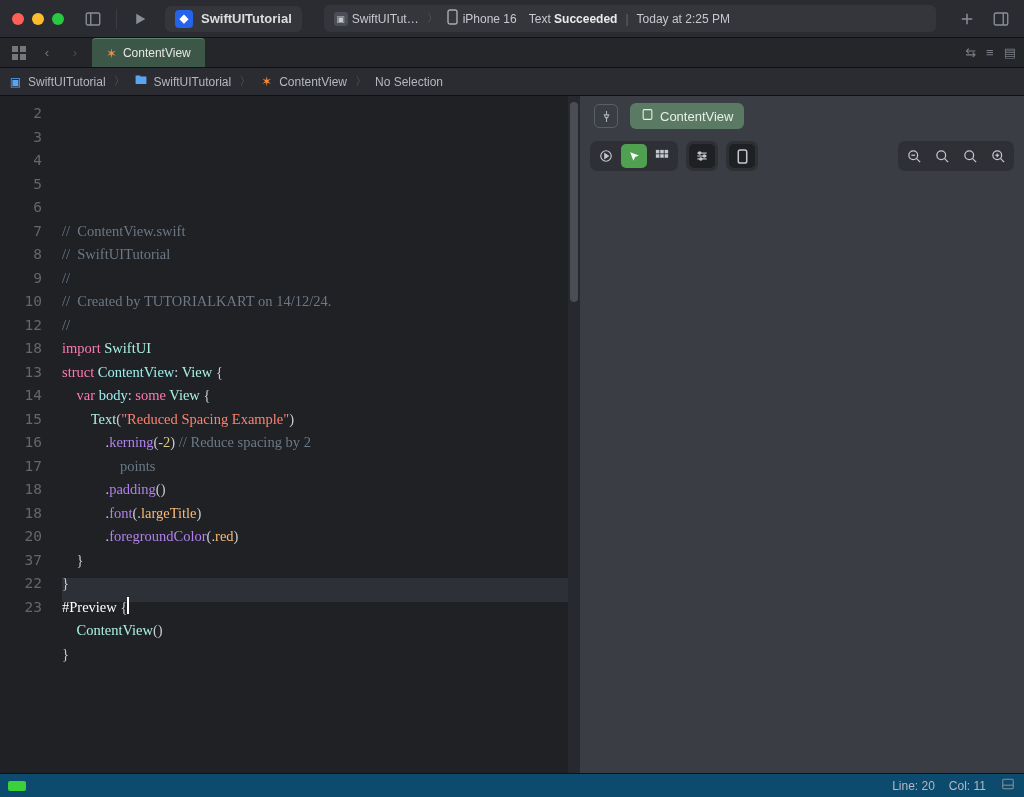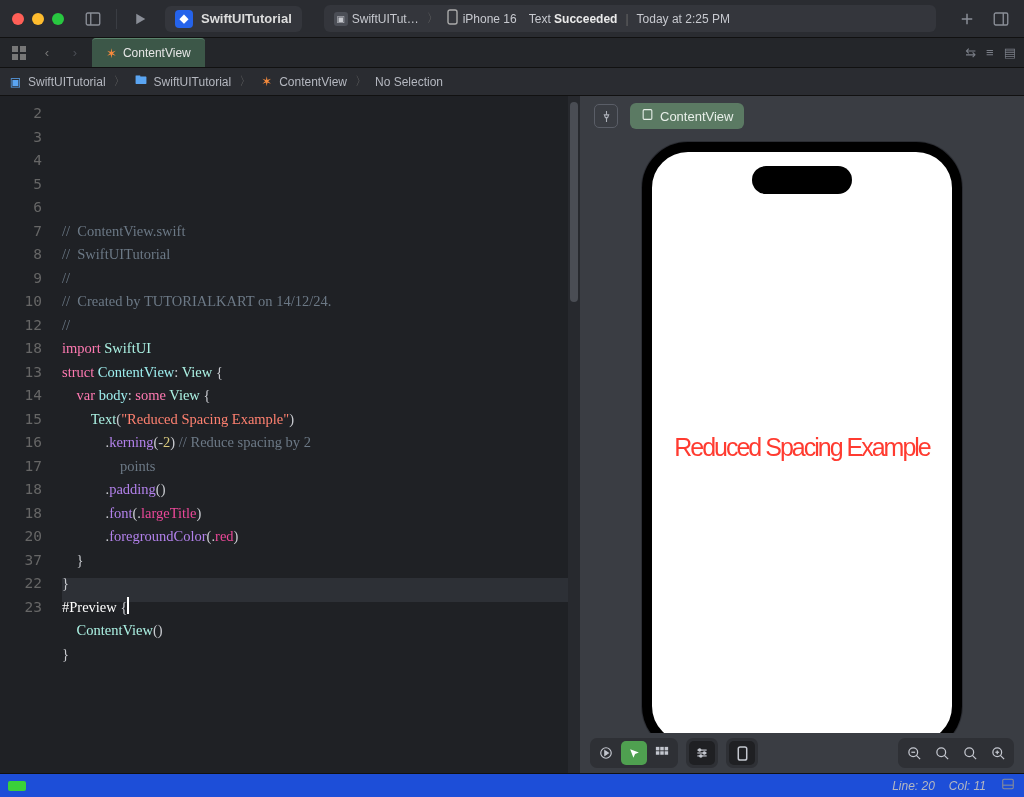--- a/index.html
+++ b/index.html
@@ -66,21 +66,21 @@
     flex:1; padding: 6px 0 0 6px; color: #c8cacf;
     font-family: Liberation Serif, serif; font-size: 14.5px; line-height: 23.5px;
     white-space: pre; position:relative;
   }
   .hl-line { position:absolute; left:0; right:0; height:23.5px; background:#2d3036; top: calc(6px + 23.5px * 18); z-index:0; }
   .code > div { position:relative; z-index:1; }
   .tok-comment { color: #6c7986; } .tok-keyword { color: #ff7ab2; }
   .tok-type { color: #acf2e4; } .tok-string { color: #ff8170; }
   .tok-number { color: #d9c97c; }
   .tok-func { color: #b281eb; } .tok-ident { color: #9eefef; } .tok-preview{ color:#ffffff; }
-  .tok-enum { color: #ec4899; }
+  .tok-enum { color: #fdba74; }
   .cursor { display:inline-block; width:1.5px; height:17px; background:#fff; vertical-align:-2px; }
 
   .scroll-track { width: 12px; background:#27292e; }
   .scroll-track .thumb { margin:6px 2px; width:8px; height:200px; background:#4a4d54; border-radius:4px; }
 
   
   .preview-pane { flex:1; background:#3a3d43; position:relative; display:flex; flex-direction:column; }
   .preview-topbar { height:40px; display:flex; align-items:center; padding: 0 14px; gap: 12px; }
   .pin { width:24px; height:24px; border:1px solid #5a5e67; border-radius:5px; display:flex; align-items:center; justify-content:center; color:#aeb2ba; font-size:13px; }
   .preview-chip { background:#5b7a63; color:#e8efe9; padding:5px 11px; border-radius:6px; font-size:13px; display:flex; align-items:center; gap:6px; }
@@ -95,22 +95,22 @@
 
   .preview-bottombar { height: 40px; display:flex; align-items:center; justify-content:space-between; padding: 0 10px; }
   .pbb-group { display:flex; gap:2px; background:#2e3035; border-radius:7px; padding:3px; }
   .pbb-btn { width:26px; height:24px; display:flex; align-items:center; justify-content:center; color:#c4c7cf; border-radius:5px; }
   .pbb-btn.active { background:#4fa050; color:#fff; }
   .pbb-btn.dark { background:#1f2023; }
   .pbb-single { display:flex; gap:8px; }
 
   
   .statusbar {
-    height: 24px; background: #1d4ed8; border-top: 1px solid #111;
-    display:flex; align-items:center; justify-content:space-between; padding: 0 8px; font-size:12px; color:#b5b8c0;font-style:italic;
+    height: 24px; background: #0c4a6e; border-top: 1px solid #111;
+    display:flex; align-items:center; justify-content:space-between; padding: 0 8px; font-size:12px; color:#b5b8c0;
   }
   .status-green { width:18px; height:10px; background:#3ad13a; border-radius:2px; }
   .statusbar .right { display:flex; align-items:center; gap:14px; }
 </style>
 </head>
 <body>
 
 <div class="titlebar">
   <div class="traffic">
     <div class="dot red"></div>
@@ -257,26 +257,20 @@
       </div>
       <div class="preview-chip">
         <span>
           <svg width="13" height="13" viewBox="0 0 24 24" fill="none" stroke="currentColor" stroke-width="2">
               <rect x="4" y="3" width="16" height="18" rx="2"></rect>
             </svg>
         </span>
         <span>ContentView</span>
       </div>
     </div>
-    <div class="preview-canvas">
-      <div class="iphone">
-        <div class="island"></div>
-        <div class="preview-text">Reduced Spacing Example</div>
-      </div>
-    </div>
     <div class="preview-bottombar">
       <div class="pbb-single">
         <div class="pbb-group">
           <div class="pbb-btn">
               <svg width="14" height="14" viewBox="0 0 24 24" fill="none" stroke="currentColor" stroke-width="2">
                 <circle cx="12" cy="12" r="9"></circle>
                 <path d="M10 8l6 4-6 4z" fill="currentColor"></path>
               </svg>
             </div>
           <div class="pbb-btn active">

